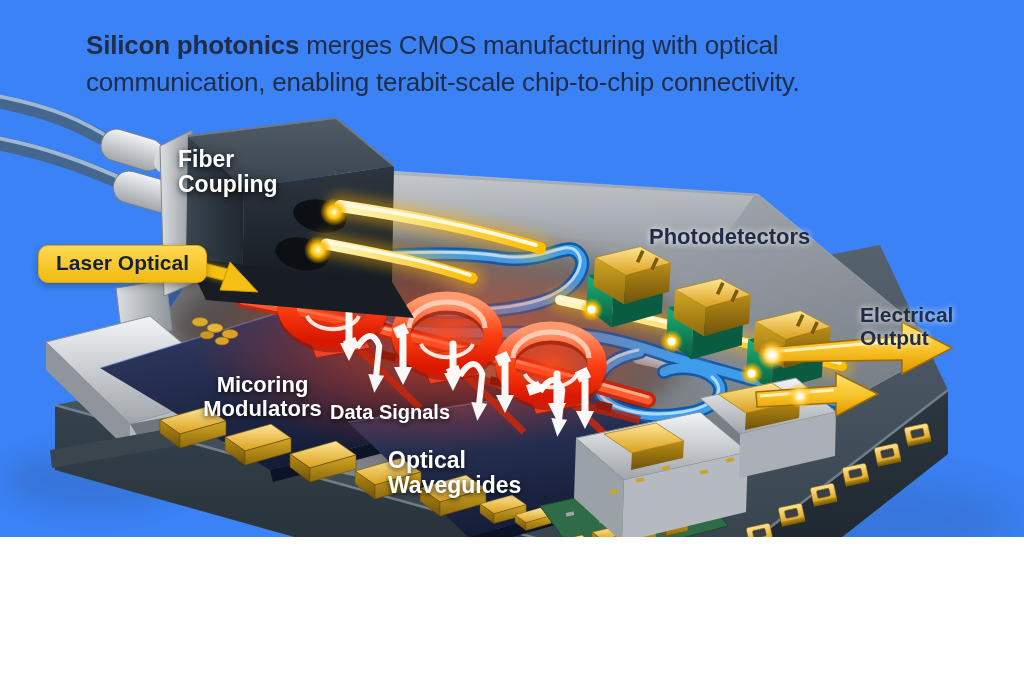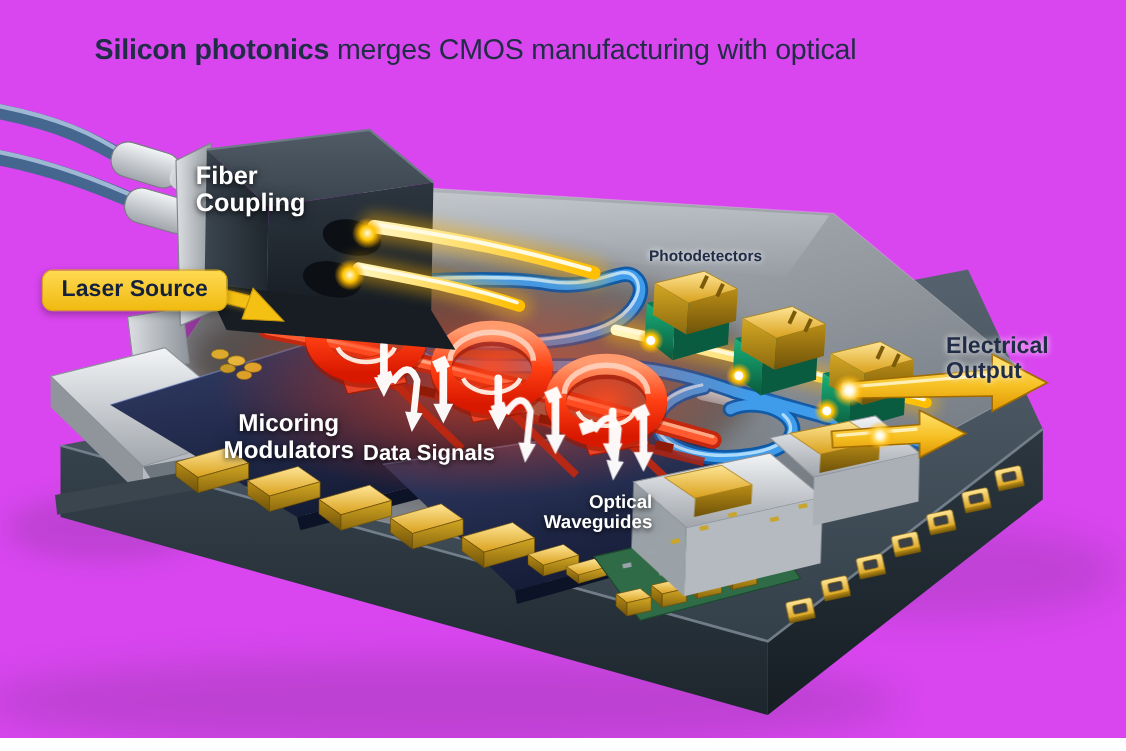--- a/index.html
+++ b/index.html
@@ -4,43 +4,43 @@
 <style>
   :root{
     --headline-navy:#212c47;
     --label-white:#ffffff;
     --badge-yellow-light:#ffd952;
     --badge-yellow-dark:#f0ba10;
   }
   *{margin:0;padding:0;box-sizing:border-box;}
   html,body{background:#ffffff;}
   body{font-family:"Liberation Sans", sans-serif;}
-  .stage{position:relative;width:1024px;height:671px;background:#d946ef;overflow:hidden;}
+  .stage{position:relative;width:1024px;height:537px;background:#3b82f6;overflow:hidden;}
   .stage svg{position:absolute;left:0;top:0;}
   .headline{
     position:absolute;left:86px;top:27px;width:860px;
     color:var(--headline-navy);font-size:26px;line-height:37px;letter-spacing:-.2px;
     font-weight:500;
   }
   .headline .lead{font-weight:700;}
   .lbl{
     position:absolute;color:var(--label-white);font-weight:700;
     text-shadow:0 2px 5px rgba(0,0,0,.65),0 0 12px rgba(0,0,0,.35);
     white-space:pre-line;line-height:1.08;
   }
   .lbl-navy{
     position:absolute;color:var(--headline-navy);font-weight:700;
     text-shadow:0 0 6px rgba(255,255,255,.9);
     white-space:pre-line;line-height:1.08;
   }
   .lbl-fiber{left:178px;top:147px;width:150px;text-align:left;font-size:23px;}
   .lbl-microring{left:175px;top:347px;width:175px;text-align:center;font-size:22px;margin-top:26px;}
   .lbl-datasignals{left:330px;top:402px;font-size:20px;}
-  .lbl-waveguides{left:403px;top:448px;width:190px;text-align:right;font-size:17px;}
-  .lbl-photodetectors{left:590px;top:225px;font-size:14px;}
+  .lbl-waveguides{left:388px;top:448px;width:190px;text-align:left;font-size:23px;}
+  .lbl-photodetectors{left:649px;top:225px;font-size:22px;}
   .lbl-electrical{left:820px;top:304px;font-size:21px;margin-left:40px;}
   .badge{
     position:absolute;left:38px;top:245px;
     background:linear-gradient(180deg,var(--badge-yellow-light),var(--badge-yellow-dark));
     border:1px solid #d9a70e;border-radius:10px;
     padding:5px 17px 7px 17px;
     color:#14213d;font-size:21px;font-weight:700;
     box-shadow:0 3px 7px rgba(0,0,0,.28);
   }
 </style>
@@ -528,25 +528,26 @@
     <path d="M 770 352 L 898 341" stroke="#fff7cf" stroke-width="3" opacity=".85" fill="none"></path>
     <circle cx="772" cy="355" r="15" fill="url(#rgYellow)"></circle>
         <rect x="766" y="349" width="12" height="12" transform="rotate(15 772 355)" fill="#ffffff" filter="url(#fB3)"></rect>
     <circle cx="800" cy="396" r="13" fill="url(#rgYellow)"></circle>
         <rect x="795" y="391" width="10" height="10" transform="rotate(15 800 396)" fill="#ffffff" filter="url(#fB3)"></rect>
   </g>
 </svg>
 
 <div class="headline">
   <div><span class="lead">Silicon photonics</span><span> merges CMOS manufacturing with optical</span></div>
+  <div>communication, enabling terabit-scale chip-to-chip connectivity.</div>
 </div>
 
 <div class="lbl lbl-fiber">Fiber
 Coupling</div>
-<div class="badge">Laser Source</div>
+<div class="badge">Laser Optical</div>
 <div class="lbl lbl-microring">Micoring
 Modulators</div>
 <div class="lbl lbl-datasignals">Data Signals</div>
 <div class="lbl lbl-waveguides">Optical
 Waveguides</div>
 <div class="lbl-navy lbl-photodetectors">Photodetectors</div>
 <div class="lbl-navy lbl-electrical">Electrical Output</div>
 
 </div>
 

